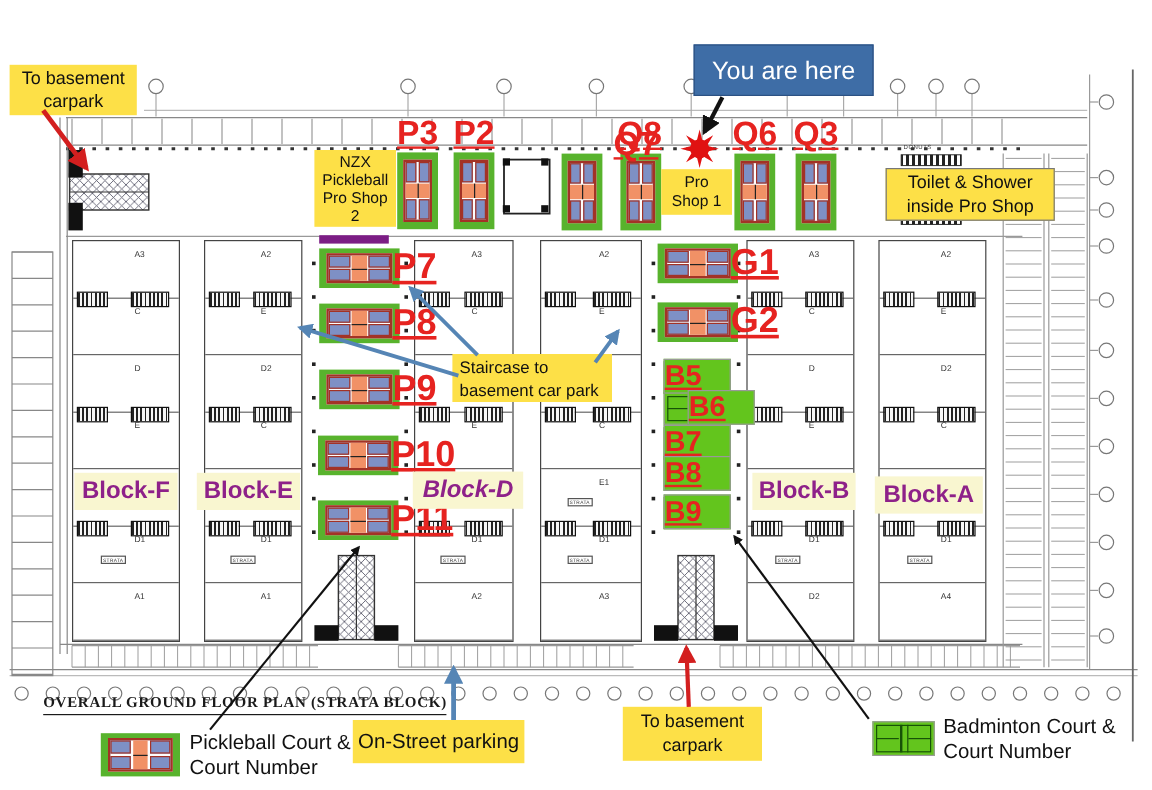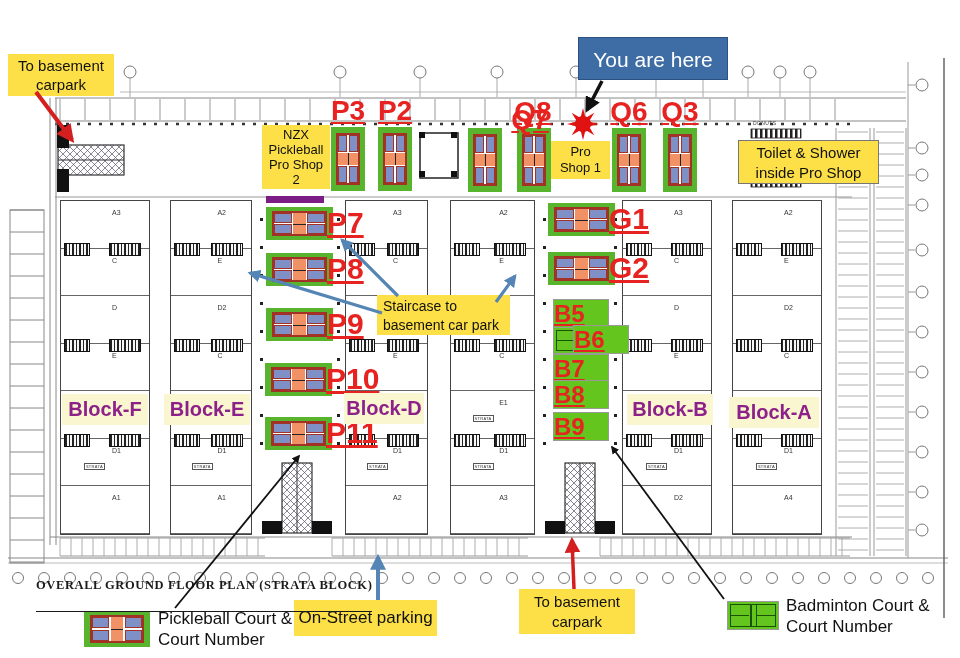--- a/index.html
+++ b/index.html
@@ -54,21 +54,21 @@
         color:#fff;font-size:21px;text-align:center;line-height:43px;}
   .lbl-basement-top{left:8px;top:54px;width:106px;height:42px;font-size:15px;text-align:center;line-height:19px;padding-top:2px;}
   .lbl-proshop2{left:262px;top:125px;width:68px;height:64px;font-size:13px;line-height:15px;text-align:center;padding-top:2px;}
   .lbl-proshop1{left:551px;top:141px;width:59px;height:38px;font-size:13px;line-height:16px;text-align:center;padding-top:3px;}
   .lbl-toilet{left:738px;top:140px;width:141px;height:44px;border:1px solid #777;font-size:15px;line-height:20px;text-align:center;padding-top:2px;}
   .lbl-staircase{left:377px;top:295px;width:133px;height:40px;font-size:14px;line-height:19px;padding:2px 0 0 6px;}
   .lbl-onstreet{left:294px;top:600px;width:143px;height:36px;font-size:17px;line-height:36px;text-align:center;}
   .lbl-basement-bottom{left:519px;top:589px;width:116px;height:45px;font-size:15px;line-height:20px;text-align:center;padding-top:3px;}
   .caption{position:absolute;left:36px;top:578px;z-index:30;font-family:"Liberation Serif",serif;
            font-size:12.5px;font-weight:bold;letter-spacing:.6px;color:#1a1a1a;
-           border-bottom:1.5px solid #1a1a1a;padding-bottom:18px;}
+           border-bottom:1.5px solid #1a1a1a;padding-bottom:2px;}
   .legend-text{position:absolute;z-index:30;font-size:17px;line-height:21px;color:#111;}
   .pb-text{left:158px;top:608px;}
   .bad-text{left:786px;top:595px;}
   .bar-purple{position:absolute;left:266px;top:196px;width:58px;height:7px;background:#7c1d85;z-index:11;}
   .donuts{position:absolute;left:753px;top:120px;font-size:5px;color:#333;letter-spacing:.4px;z-index:5;}
 </style>
 </head>
 <body>
 
 <div class="stage">
@@ -860,21 +860,21 @@
     <div>Pickleball Court &amp;</div>
     <div>Court Number</div>
   </div>
   <div class="legend-text bad-text">
     <div>Badminton Court &amp;</div>
     <div>Court Number</div>
   </div>
 
 <div class="block-badge" style="left: 62px; top: 394px; width: 86px;">Block-F</div>
     <div class="block-badge" style="left: 164px; top: 394px; width: 86px;">Block-E</div>
-    <div class="block-badge" style="left: 344px; top: 393px; width: 80px;">Block-D</div>
+    <div class="block-badge" style="left: 344px; top: 393px; width: 92px; font-style: italic;">Block-D</div>
     <div class="block-badge" style="left: 627px; top: 394px; width: 86px;">Block-B</div>
     <div class="block-badge" style="left: 729px; top: 397px; width: 90px;">Block-A</div>
     <div class="pad" style="left: 84px; top: 611px; width: 66px; height: 36px;">
       <div class="pc h">
         <div class="b"></div>
         <div class="b"></div>
         <div class="k"></div>
         <div class="b"></div>
         <div class="b"></div>
       </div>

